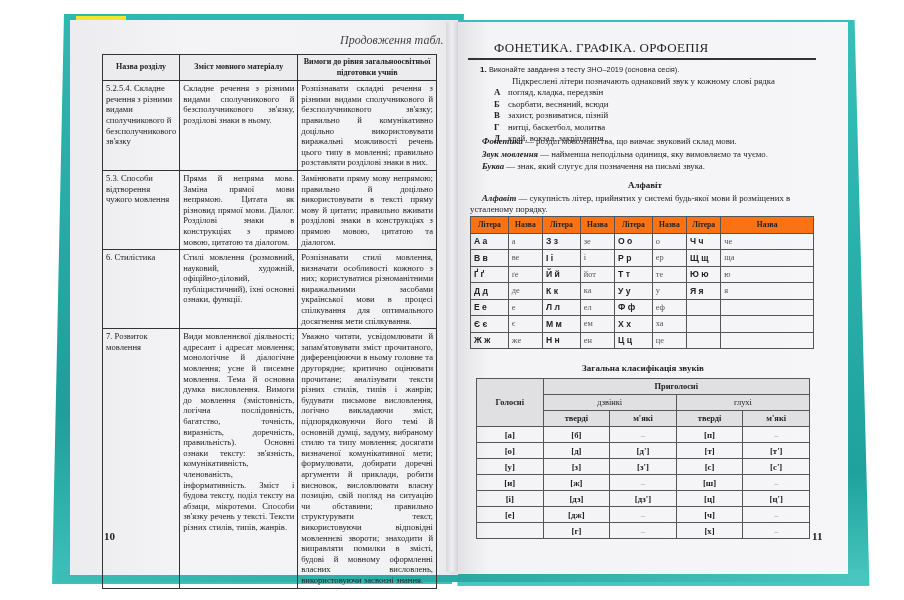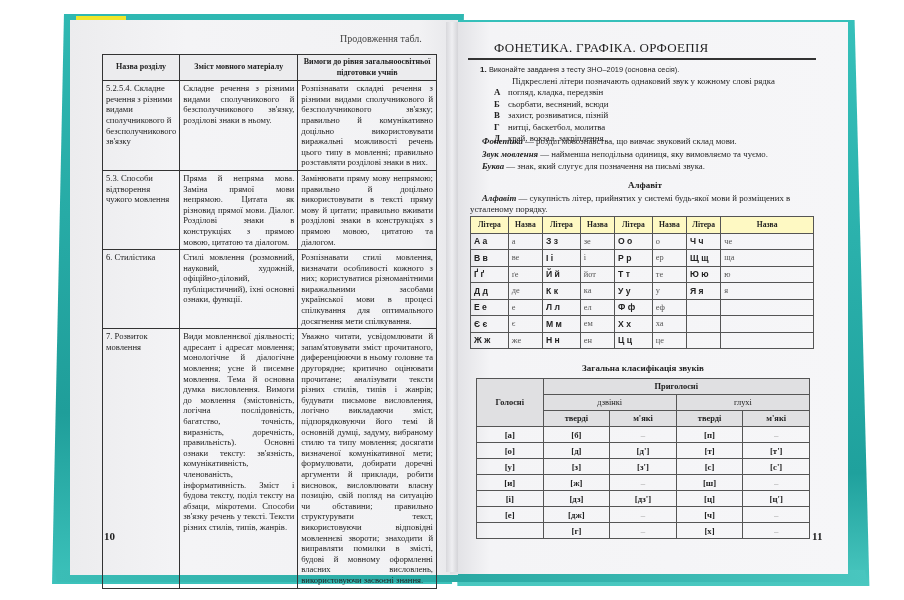--- a/index.html
+++ b/index.html
@@ -5,42 +5,42 @@
   html,body{margin:0;padding:0;}
   body{width:904px;height:600px;background:#ffffff;position:relative;overflow:hidden;font-family:"Liberation Serif",serif;color:#222;}
   .cover{position:absolute;background:#2db3ad;}
   .cover-left{left:58px;top:14px;width:400px;height:570px;transform:skewX(-1.2deg);background:linear-gradient(180deg,#2fb8b2,#1f9e9a 70%,#3cc2bb);}
   .cover-right{left:450px;top:20px;width:412px;height:566px;transform:skewX(1.5deg);background:linear-gradient(180deg,#36c0ba,#1fa19d 80%,#4ac8c0);}
   .yellow-tab{position:absolute;left:76px;top:16px;width:50px;height:6px;background:#f0e62a;}
   .page{position:absolute;background:#f3f3f5;}
   .page-left{left:70px;top:20px;width:388px;height:555px;background:linear-gradient(90deg,#ececee 0%,#f4f4f6 30%,#f2f2f4 90%,#e6e6e9 100%);}
   .page-right{left:450px;top:22px;width:398px;height:552px;background:linear-gradient(90deg,#dedee2 0%,#f4f4f6 10%,#f6f6f8 100%);}
   .gutter{position:absolute;left:446px;top:22px;width:12px;height:550px;background:linear-gradient(90deg,#d8d8dc,#efeff2,#d4d4d8);}
-  .cont-label{position:absolute;left:340px;top:33px;font-size:10px;color:#444;}
+  .cont-label{position:absolute;left:340px;top:33px;font-style:italic;font-size:12px;color:#444;}
   table{border-collapse:collapse;}
   .ltable{position:absolute;left:102px;top:54px;width:335px;font-size:8.6px;line-height:10.6px;}
   .ltable th,.ltable td{border:1px solid #333;vertical-align:top;padding:2px 3px;}
   .ltable th{font-weight:bold;font-size:8px;background:#ececee;text-align:center;vertical-align:middle;}
   .ltable td.just{text-align:justify;}
   .it{font-style:italic;}
   .pnum{position:absolute;font-weight:bold;font-size:11px;margin-top:8px;}
   .r-title{position:absolute;left:494px;top:40px;width:330px;font-weight:normal;font-size:13px;letter-spacing:0.3px;}
   .r-rule{position:absolute;left:468px;top:58px;width:348px;height:1.5px;background:#333;}
   .task{position:absolute;left:480px;top:64px;font-size:8.8px;line-height:11.5px;width:340px;}
   .task .num{font-family:"Liberation Sans",sans-serif;font-weight:bold;font-size:8px;}
   .task .sans{font-family:"Liberation Sans",sans-serif;font-size:7.4px;}
   .opt{margin-left:14px;}
   .opt b{display:inline-block;width:14px;}
   .defs{position:absolute;left:482px;top:135px;font-size:8.8px;line-height:12.5px;width:340px;}
   .defs b{font-style:italic;}
   .subh{position:absolute;font-weight:bold;font-size:9px;text-align:center;}
   .alpha-def{position:absolute;left:470px;top:193px;width:350px;font-size:8.8px;line-height:11px;text-indent:12px;}
   .atable{position:absolute;left:470px;top:216px;width:344px;font-size:8.8px;}
   .atable th,.atable td{border:1px solid #555;padding:1px 3px;height:13.5px;}
-  .atable th{background:#fef9c3;font-size:7.6px;font-weight:bold;}
+  .atable th{background:#f97316;font-size:7.6px;font-weight:bold;}
   .atable td.let{font-weight:bold;font-family:"Liberation Sans",sans-serif;font-size:8.6px;}
   .atable td.nm{color:#555;font-size:8.4px;}
   .ctable{position:absolute;left:476px;top:378px;width:334px;font-size:8.8px;text-align:center;}
   .ctable th,.ctable td{border:1px solid #555;padding:1px 2px;height:13px;}
   .ctable th{background:#e0e0e2;font-weight:bold;font-size:8.4px;}
   .ctable td{font-weight:bold;}
   .ctable td.dash{color:#999;font-weight:normal;}
   .cover-bottom{position:absolute;left:56px;top:570px;width:810px;height:12px;background:linear-gradient(90deg,#3bbdb6,#2aa9a3,#49c6bf);transform:skewX(10deg);}
 </style>
 </head>

